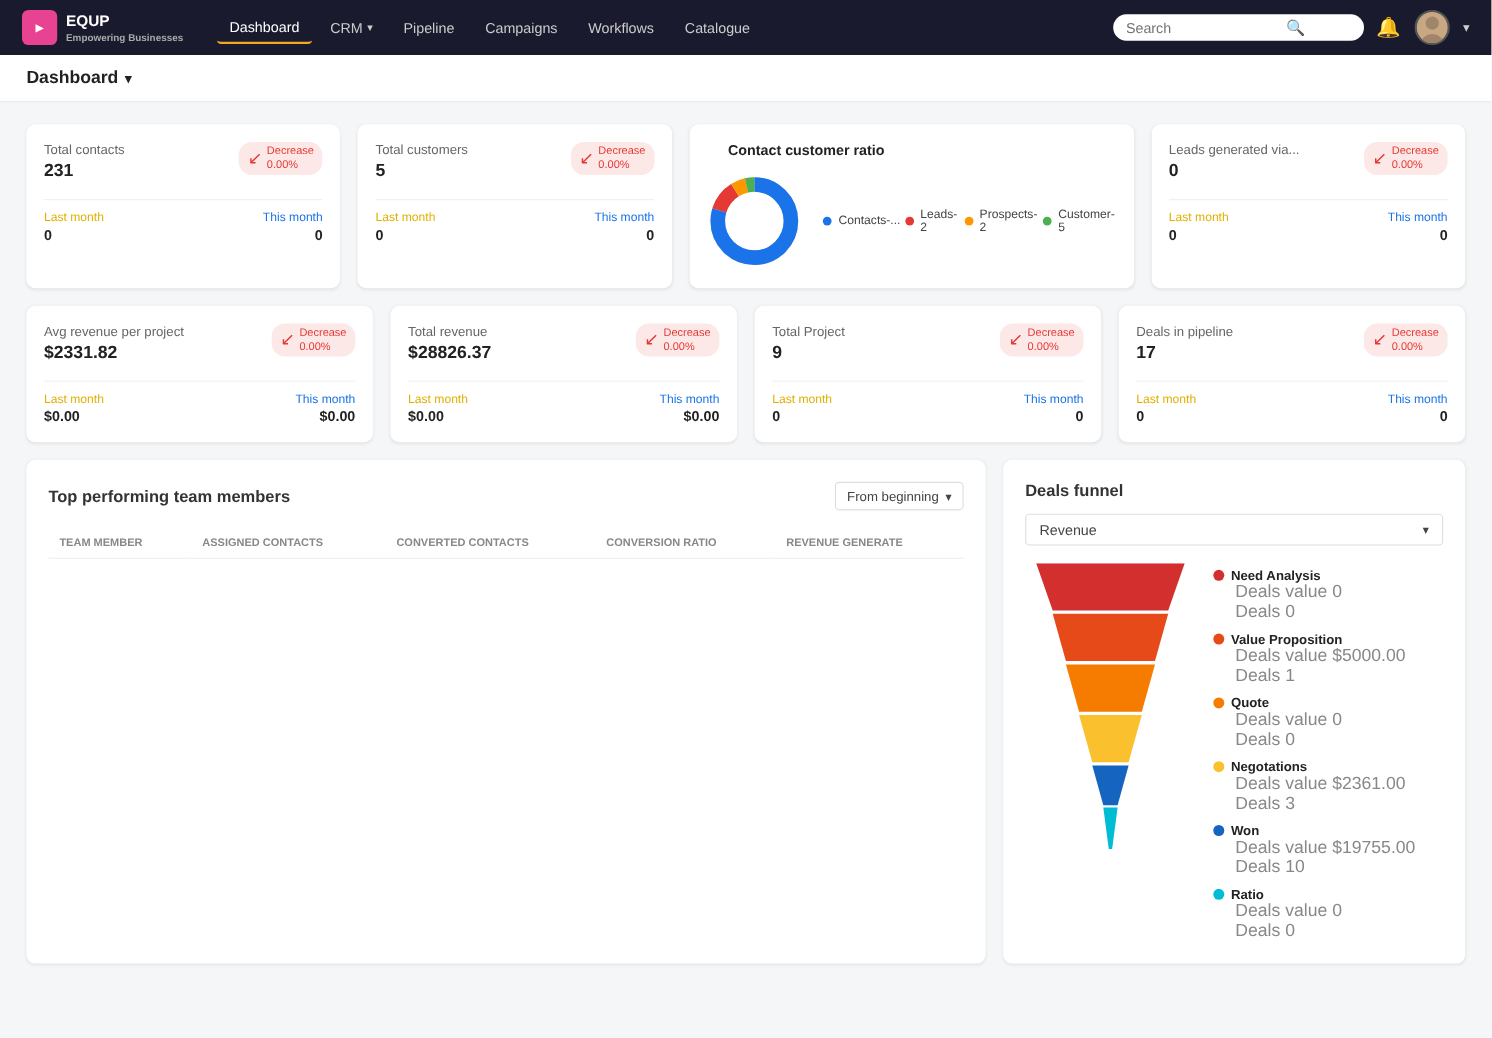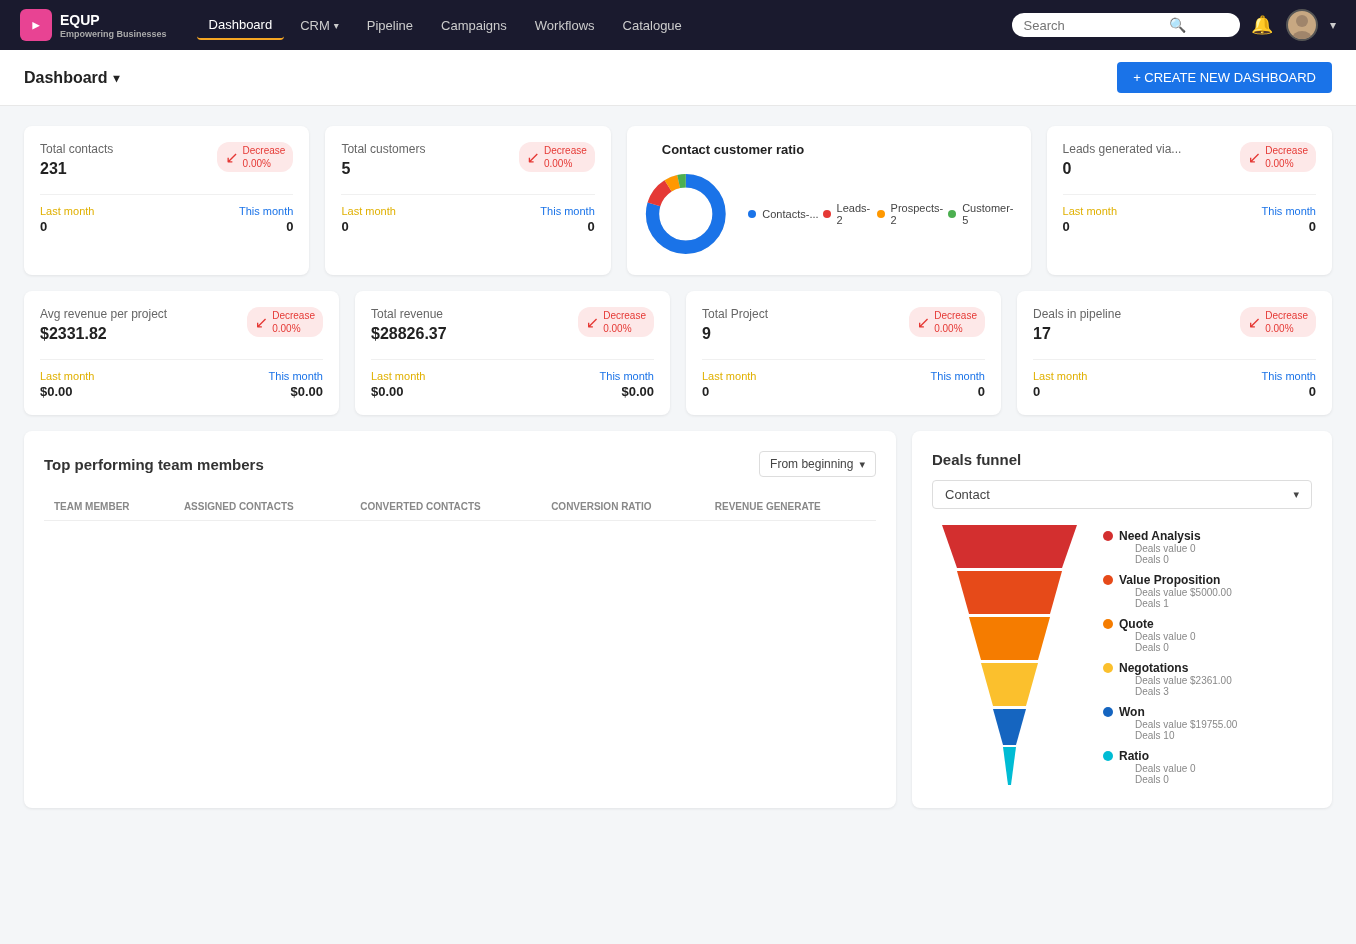--- a/index.html
+++ b/index.html
@@ -182,21 +182,21 @@
       display: flex; align-items: center; justify-content: space-between;
       background: white; margin-bottom: 16px;
     }
     .funnel-layout { display: flex; align-items: flex-start; gap: 16px; }
     .funnel-svg-wrap { flex-shrink: 0; }
     .funnel-legend { display: flex; flex-direction: column; gap: 8px; padding-top: 4px; }
     .funnel-legend-item { }
     .funnel-legend-row { display: flex; align-items: center; gap: 6px; }
     .funnel-dot { width: 10px; height: 10px; border-radius: 50%; flex-shrink: 0; }
     .funnel-legend-name { font-size: 12px; font-weight: 600; color: #222; }
-    .funnel-legend-sub { font-size: 10px; color: #888; margin-left: 32px; }
+    .funnel-legend-sub { font-size: 16px; color: #888; margin-left: 20px; }
   </style>
 </head>
 <body>
 
 <nav class="navbar">
   <div class="navbar-logo">
     <div class="logo-icon">
       <span style="font-size:9px;">▶</span>
     </div>
     <div>
@@ -228,21 +228,20 @@
     </div>
     <span style="color:#ccc; font-size:12px;">▾</span>
   </div>
 </nav>
 
 <div class="page-header">
   <div class="dashboard-title">
     <span>Dashboard</span>
     <span style="font-size:12px;">▾</span>
   </div>
-  <button class="create-btn">+ CREATE NEW DASHBOARD</button>
 </div>
 
 <div class="main">
 
   <div class="stats-grid">
 
     <div class="stat-card">
       <div class="stat-card-header">
         <div>
           <div class="stat-label">Total contacts</div>
@@ -484,21 +483,21 @@
           </tr>
         </thead>
         <tbody>
         </tbody>
       </table>
     </div>
 
     <div class="funnel-card">
       <div class="funnel-title">Deals funnel</div>
       <div class="funnel-select">
-        <span>Contact</span>
+        <span>Revenue</span>
         <span style="font-size:11px;">▾</span>
       </div>
       <div class="funnel-layout">
 
         <div class="funnel-svg-wrap">
           <svg width="155" height="260" viewBox="0 0 155 260">
 
             <polygon points="10,0 145,0 130,43 25,43" fill="#d32f2f"></polygon>
 
             <polygon points="25,46 130,46 118,89 37,89" fill="#e64a19"></polygon>

